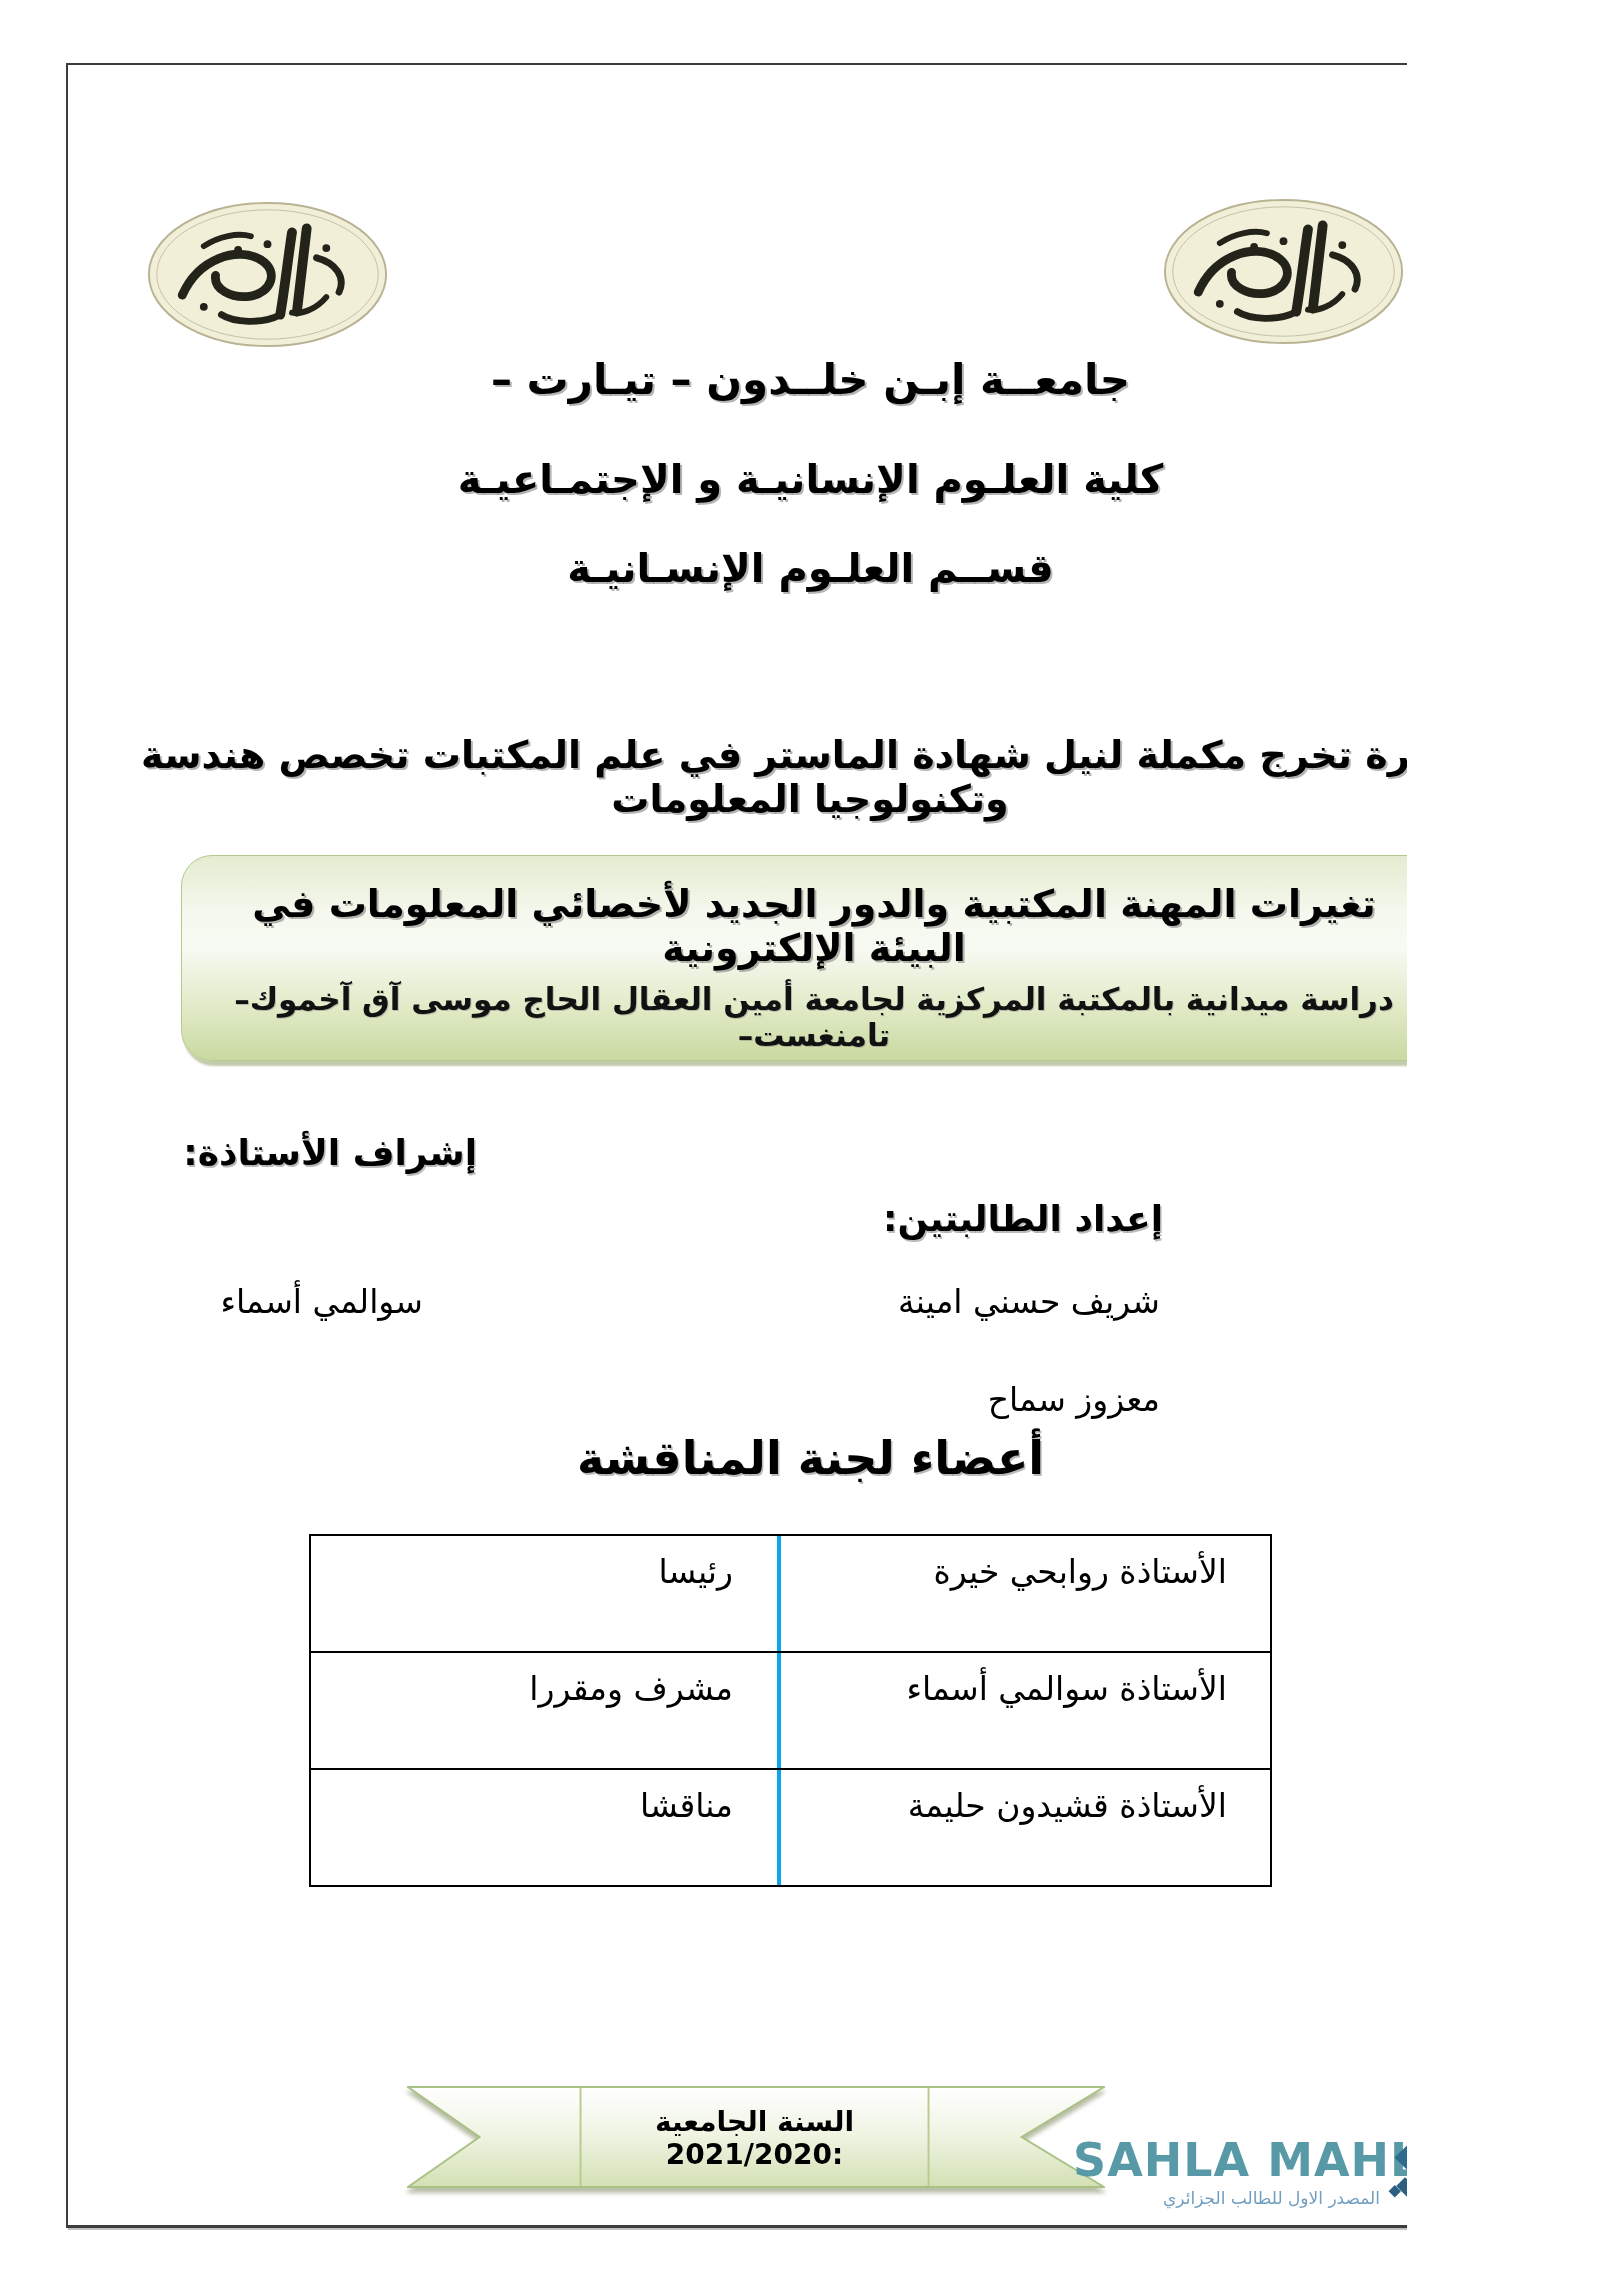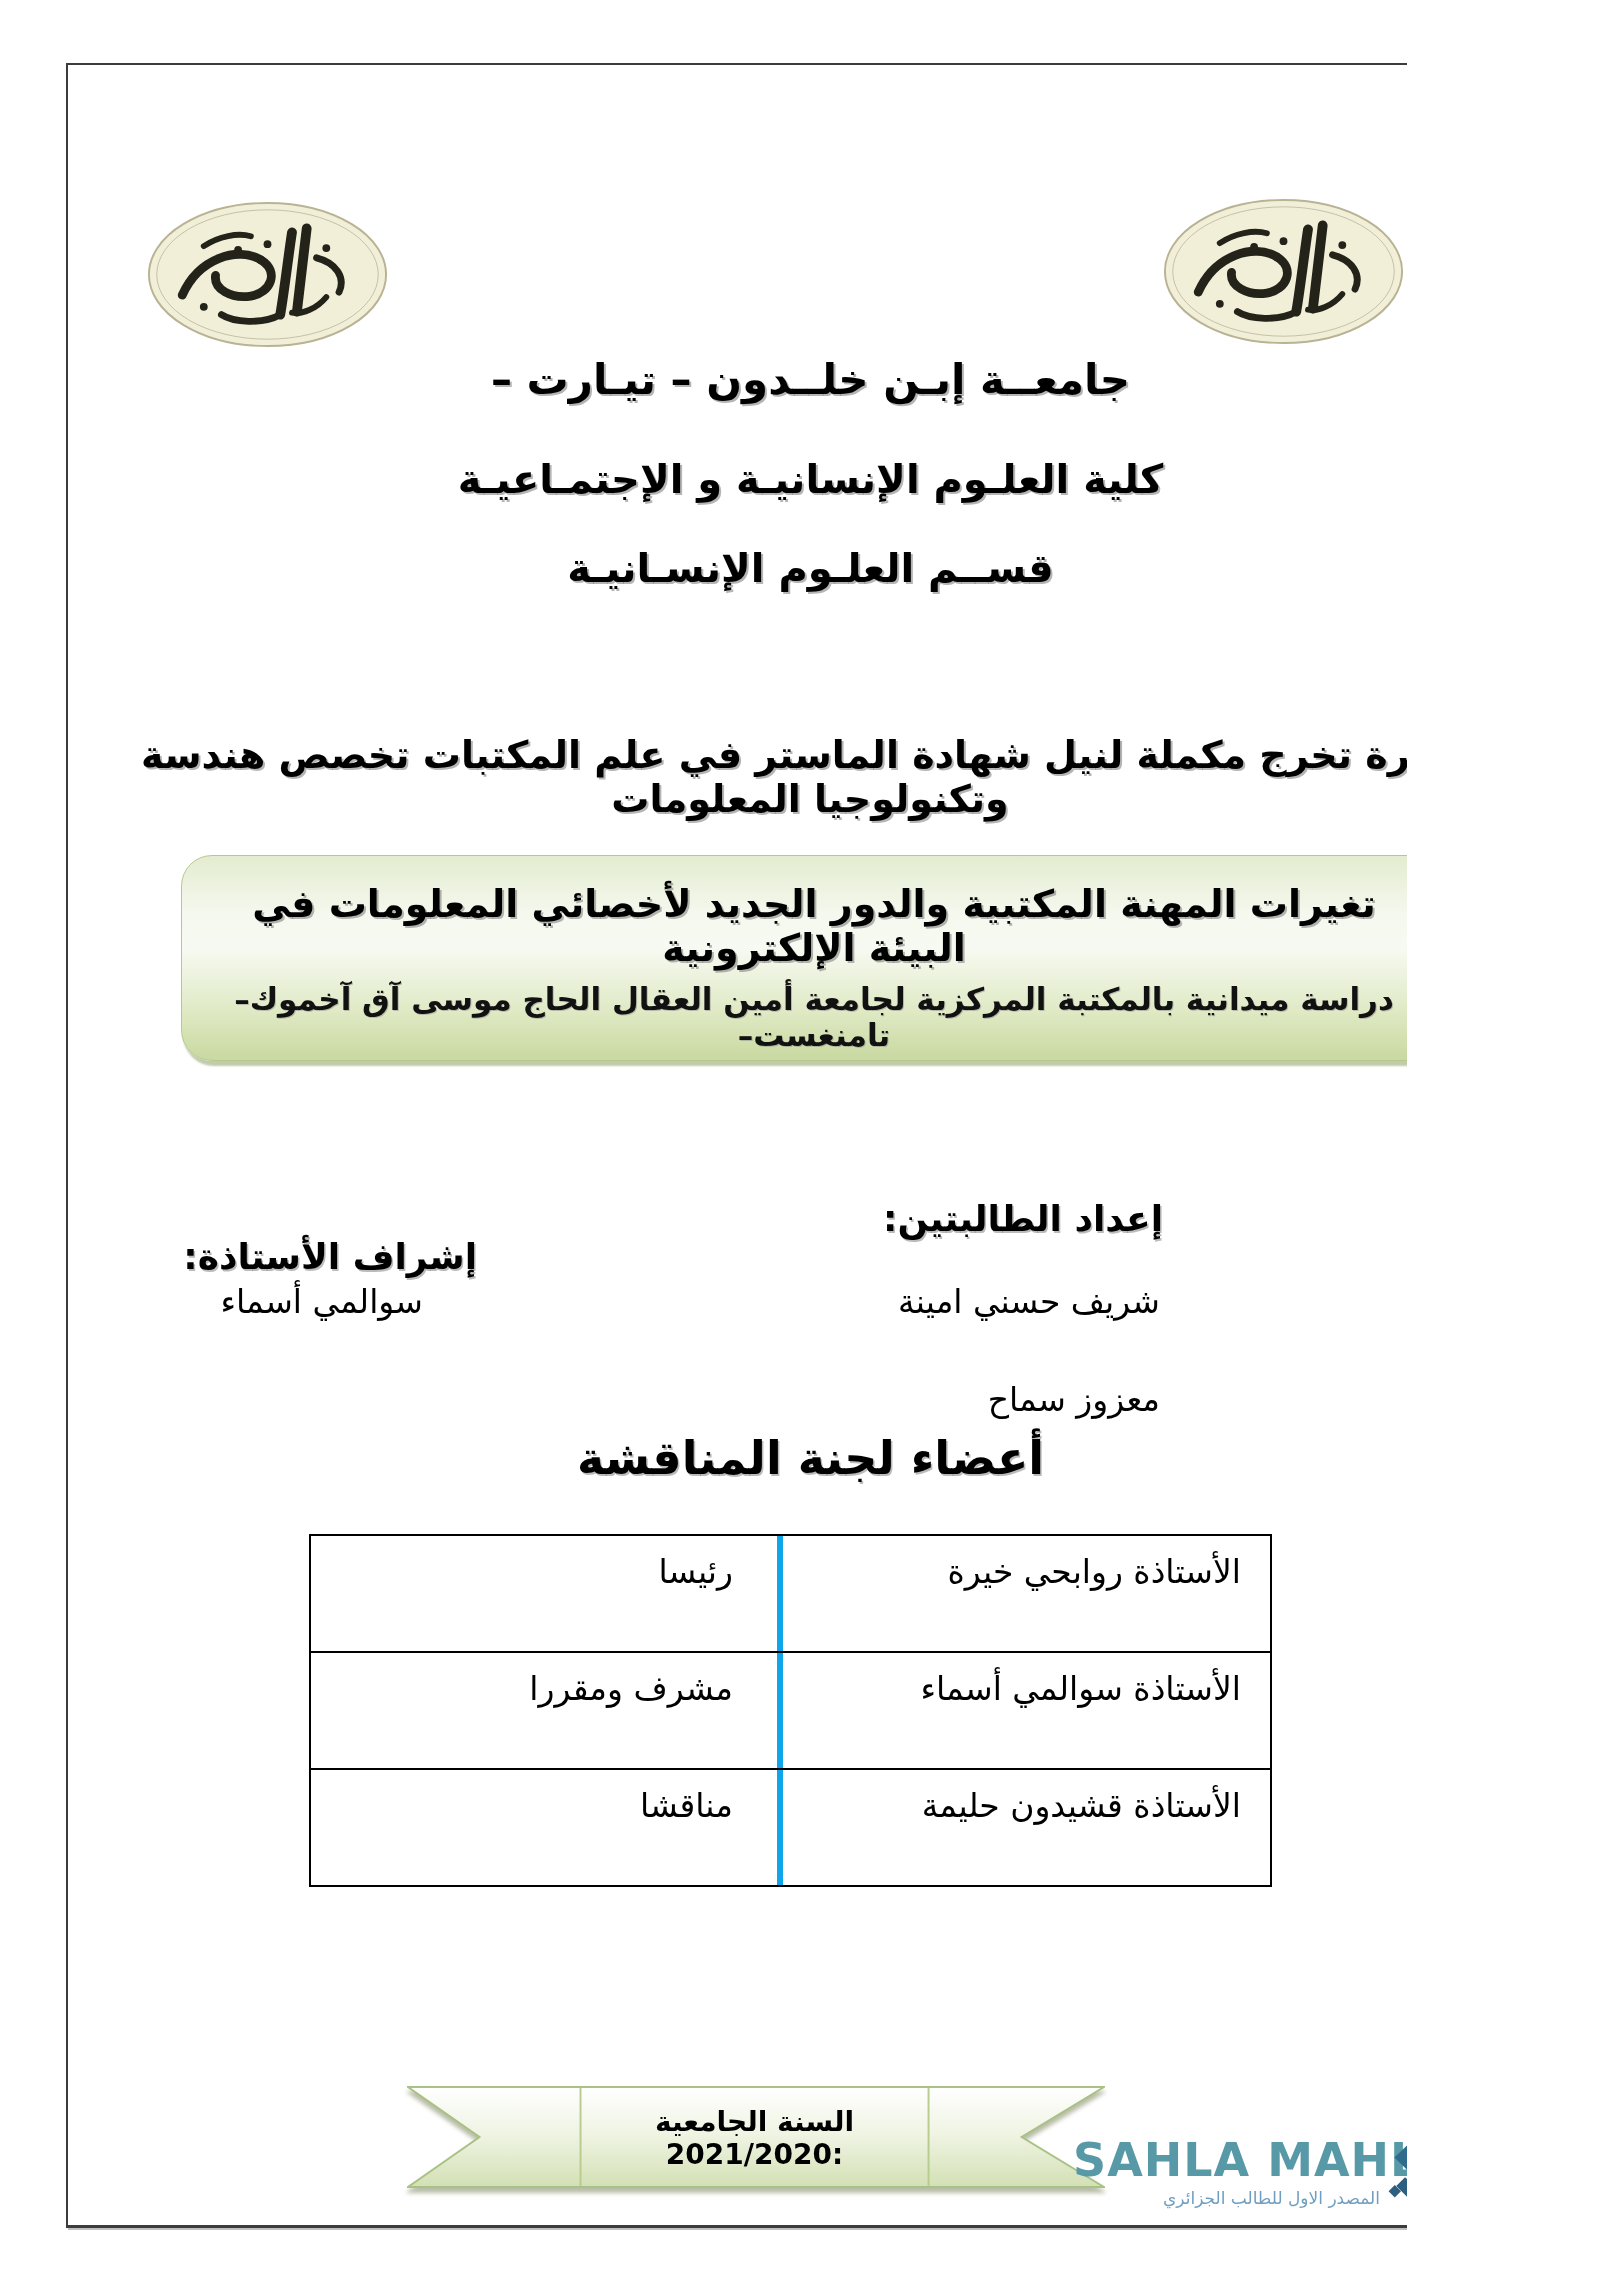--- a/index.html
+++ b/index.html
@@ -27,21 +27,21 @@
     font-size:31px;font-weight:bold;color:#111;text-shadow:1px 1px 0 rgba(130,130,130,.45);}
   .sec-head{font-size:36px;font-weight:bold;color:#000;text-shadow:1.5px 1.5px 0 rgba(120,120,120,.5);}
   .person{font-size:33px;color:#000;}
   .committee-head{position:absolute;left:66px;top:1431px;width:1489px;text-align:center;
     font-size:46px;font-weight:bold;color:#000;text-shadow:1.5px 1.5px 0 rgba(120,120,120,.5);}
   .jury-table{position:absolute;left:309px;top:1534px;width:959px;border:2px solid #000;
     direction:rtl;}
   .jury-row{display:flex;height:115px;border-bottom:2px solid #000;}
   .jury-row:last-child{border-bottom:none;}
   .cell{box-sizing:border-box;padding-top:15.7px;font-size:33px;color:#000;text-align:right;}
-  .cell.name{width:493px;padding-right:29px;border-left:6px solid #0ea5e9;}
+  .cell.name{width:493px;padding-right:43px;border-left:4px solid #0ea5e9;}
   .cell.role{width:466px;padding-right:44px;}
   .ribbon-wrap{position:absolute;left:407px;top:2086px;width:698px;height:102px;
     filter:drop-shadow(0px 5.9px 2px rgba(125,135,95,.55));}
   .ribbon-text{position:absolute;left:580px;top:2105px;width:349px;text-align:center;
     font-size:28px;font-weight:bold;color:#000;}
   .brand-name{position:absolute;left:1073px;top:2133px;width:314px;
     font-size:46px;font-weight:bold;letter-spacing:1px;color:#5899a8;white-space:nowrap;}
   .brand-tagline{position:absolute;left:1076px;top:2188px;width:304px;text-align:right;
     font-size:17px;color:#6f9ec0;white-space:nowrap;}
   .brand-mark{position:absolute;left:1380px;top:2101px;width:94px;height:122px;}
@@ -103,21 +103,21 @@
 
   <div class="title-box">
     <div class="main rtl">تغيرات المهنة المكتبية والدور الجديد لأخصائي المعلومات في البيئة الإلكترونية</div>
     <div class="sub rtl">دراسة ميدانية بالمكتبة المركزية لجامعة أمين العقال الحاج موسى آق آخموك– تامنغست–</div>
   </div>
 
   <div class="abs sec-head rtl" style="right:244px;top:1198px;">إعداد الطالبتين:</div>
   <div class="abs person rtl" style="right:247px;top:1282px;">شريف حسني امينة</div>
   <div class="abs person rtl" style="right:247px;top:1380px;">معزوز سماح</div>
 
-  <div class="abs sec-head rtl" style="right:930px;top:1236px;">إشراف الأستاذة:</div>
+  <div class="abs sec-head rtl" style="right:930px;top:1132px;">إشراف الأستاذة:</div>
   <div class="abs person rtl" style="right:984px;top:1282px;">سوالمي أسماء</div>
 
   <div class="committee-head rtl">أعضاء لجنة المناقشة</div>
 
   <div class="jury-table">
     <div class="jury-row">
       <div class="cell name">الأستاذة روابحي خيرة</div>
       <div class="cell role">رئيسا</div>
     </div>
     <div class="jury-row">

